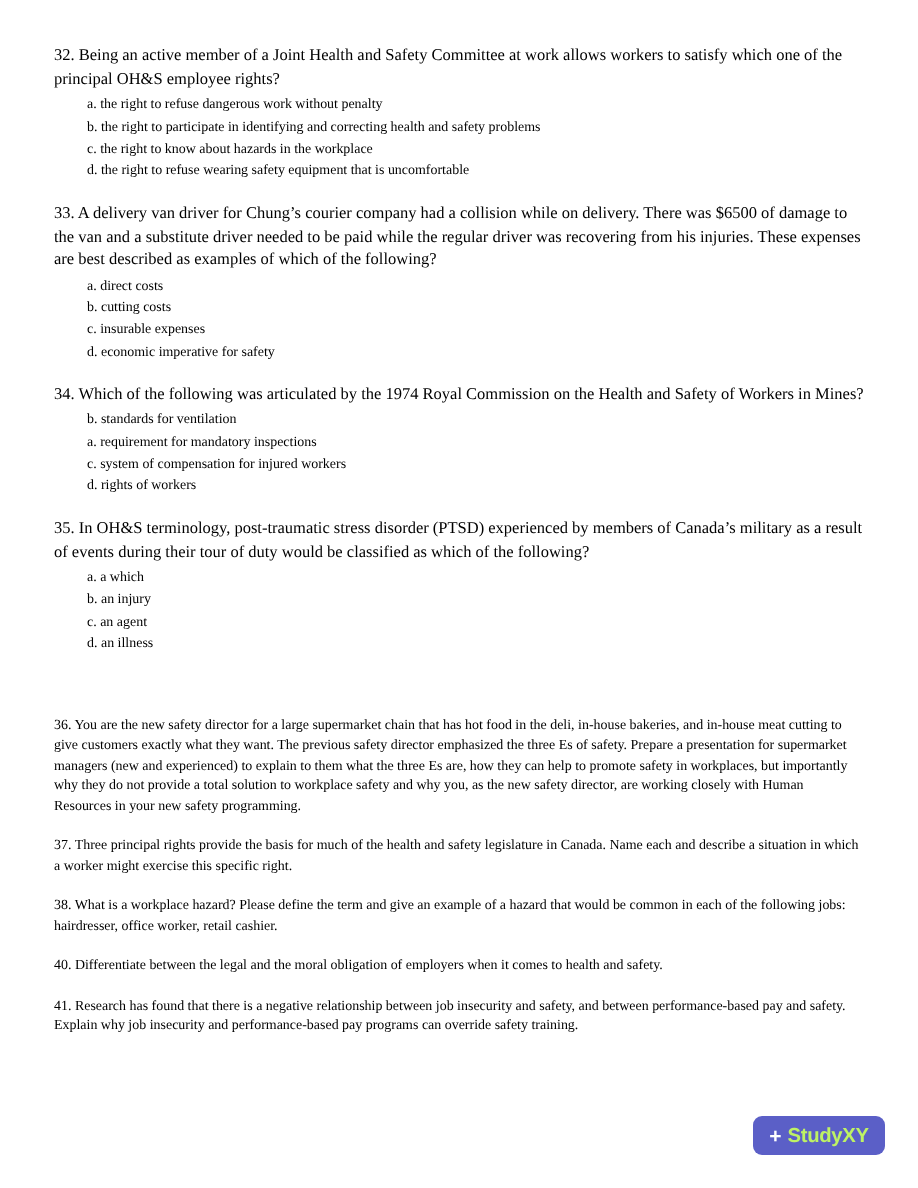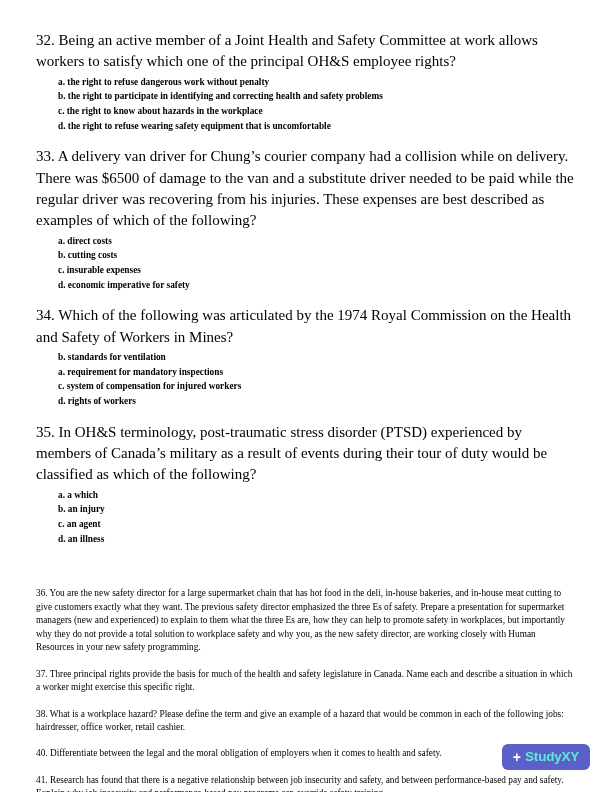--- a/index.html
+++ b/index.html
@@ -20,36 +20,35 @@
     left: 0; top: 0;
     width: 612px;
     height: 792px;
     box-sizing: border-box;
     padding: 30px 36px 20px 36px;
   }
   .qblock {
     margin: 0 0 13px 0;
   }
   .qstem {
-    font-size: 15px;
+    font-size: 11px;
     line-height: 1.42;
     text-align: left;
     margin: 0;
   }
   .options {
     margin: 2px 0 0 0;
     padding: 0;
     list-style: none;
   }
   .options li {
     font-size: 9.3px;
     line-height: 1.58;
     padding-left: 22px;
     margin: 0;
-    font-weight: bold;
   }
   .spacer-big {
     height: 28px;
   }
   .essay {
     margin: 0 0 13px 0;
   }
   .essay p {
     font-size: 9.3px;
     line-height: 1.45;
@@ -70,21 +69,21 @@
     gap: 4px;
   }
   .watermark .plus {
     color: #ffffff;
     font-family: "Liberation Sans", sans-serif;
     font-size: 14px;
     font-weight: bold;
     line-height: 1;
   }
   .watermark .brand {
-    color: #5eead4;
+    color: #bef264;
     font-family: "Liberation Sans", sans-serif;
     font-size: 13.5px;
     font-weight: bold;
     letter-spacing: -0.2px;
     line-height: 1;
   }
 </style>
 </head>
 <body>
 

